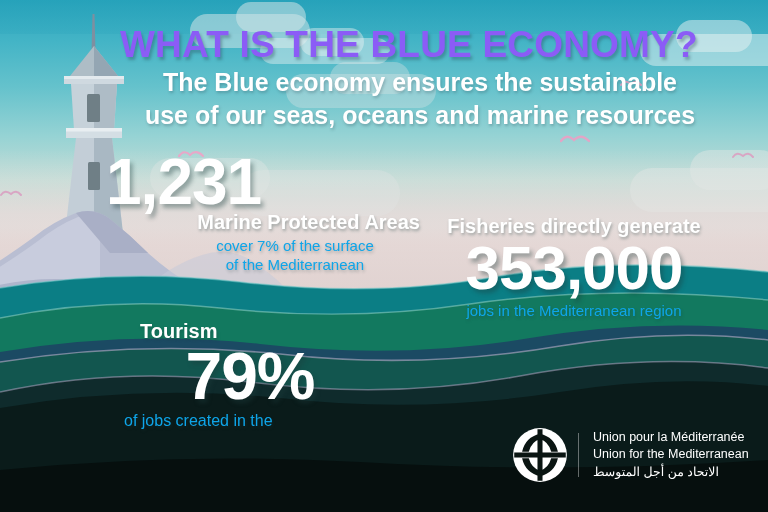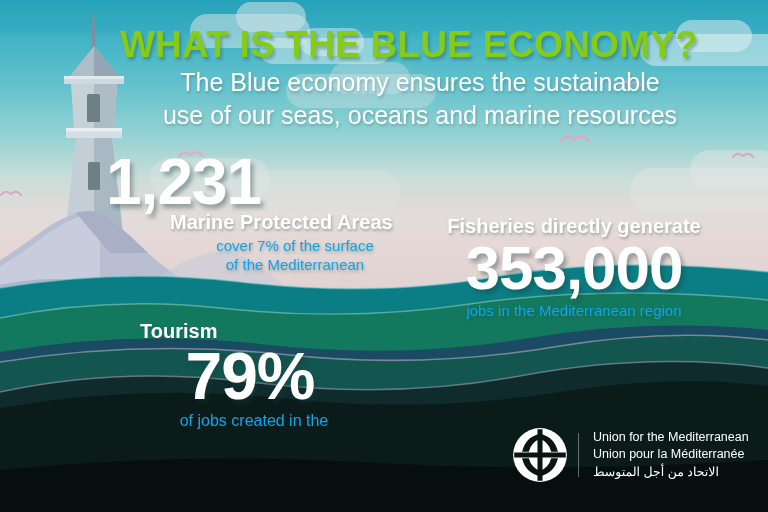--- a/index.html
+++ b/index.html
@@ -47,29 +47,29 @@
 
   
   .sea-wrap { position:absolute; left:0; top:0; width:768px; height:512px; }
 
   
   .title {
     position:absolute; left:120px; top:24px;
     width:600px;
     font-size:37px; font-weight:bold;
     letter-spacing:.2px;
-    color:#84cc16;
+    color:#8b5cf6;
     font-stretch:condensed;
     text-shadow:2px 3px 3px rgba(40,70,80,.35);
     white-space:nowrap;
   }
   .subtitle {
     position:absolute; left:110px; top:66px;
     width:620px;
-    font-size:25px; font-weight:normal; line-height:1.32;
+    font-size:25px; font-weight:bold; line-height:1.32;
     color:#ffffff; text-align:center;
     text-shadow:1px 2px 3px rgba(40,70,80,.30);
   }
 
   .bignum {
     color:#ffffff; font-weight:bold;
     text-shadow:3px 4px 4px rgba(30,60,60,.38);
     letter-spacing:-1px;
     line-height:.95;
   }
@@ -78,35 +78,35 @@
     text-shadow:1px 2px 3px rgba(30,60,60,.35);
   }
   .sub {
     color:#0ea5e9; font-weight:normal;
     text-shadow:1px 2px 3px rgba(30,60,60,.30);
   }
 
   
   #stat-mpa { position:absolute; left:90px; top:152px; width:330px; }
   #stat-mpa .bignum { font-size:64px; text-align:left; padding-left:16px; }
-  #stat-mpa .lead   { font-size:20px; text-align:left; margin-top:-2px; padding-left:80px; }
+  #stat-mpa .lead   { font-size:20px; text-align:right; margin-top:-2px; padding-left:80px; }
   #stat-mpa .sub    { font-size:15px; text-align:center; line-height:1.28; padding-left:80px; margin-top:2px; }
 
   
   #stat-fisheries { position:absolute; left:424px; top:215px; width:300px; text-align:center; }
   #stat-fisheries .lead   { font-size:20px; }
   #stat-fisheries .bignum { font-size:62px; margin-top:1px; }
   #stat-fisheries .sub    { font-size:15px; margin-top:4px; }
 
   
   #stat-tourism { position:absolute; left:124px; top:320px; width:260px; }
   #stat-tourism .lead   { font-size:20px; padding-left:16px; }
   #stat-tourism .sub.a  { font-size:16px; padding-left:16px; margin-top:1px; }
   #stat-tourism .bignum { font-size:66px; text-align:center; margin-top:2px; padding-right:8px; }
-  #stat-tourism .sub.b  { font-size:16px; line-height:1.35; margin-top:2px;text-align:center; }
+  #stat-tourism .sub.b  { font-size:16px; line-height:1.35; margin-top:2px; }
 
   
   #logo { position:absolute; left:512px; top:427px; display:flex; align-items:center; gap:10px; }
   #logo .mark { width:56px; height:56px; flex:0 0 56px; }
   #logo .divider { width:1px; height:44px; background:rgba(255,255,255,.38); margin-right:4px; }
   #logo .lines { color:#ffffff; font-size:12.5px; line-height:1.38; white-space:nowrap; }
   #logo .lines .ar { font-size:12.5px; direction:rtl; text-align:left; }
 </style>
 </head>
 <body>
@@ -240,19 +240,19 @@
         <rect x="45.5" y="4" width="9" height="92" rx="0"></rect>
         <rect x="4" y="45.5" width="92" height="9" rx="0"></rect>
         <path d="M50 12 Q24 18 18 44 L30 44 Q35 26 50 22 Z"></path>
         <path d="M50 12 Q76 18 82 44 L70 44 Q65 26 50 22 Z"></path>
         <path d="M50 88 Q24 82 18 56 L30 56 Q35 74 50 78 Z"></path>
         <path d="M50 88 Q76 82 82 56 L70 56 Q65 74 50 78 Z"></path>
       </g>
     </svg>
     <div class="divider"></div>
     <div class="lines">
+      <div>Union pour la Méditerranée</div>
       <div>Union for the Mediterranean</div>
-      <div>Union pour la Méditerranée</div>
       <div class="ar">الاتحاد من أجل المتوسط</div>
     </div>
   </div>
 
 </div>
 
 </body></html>

